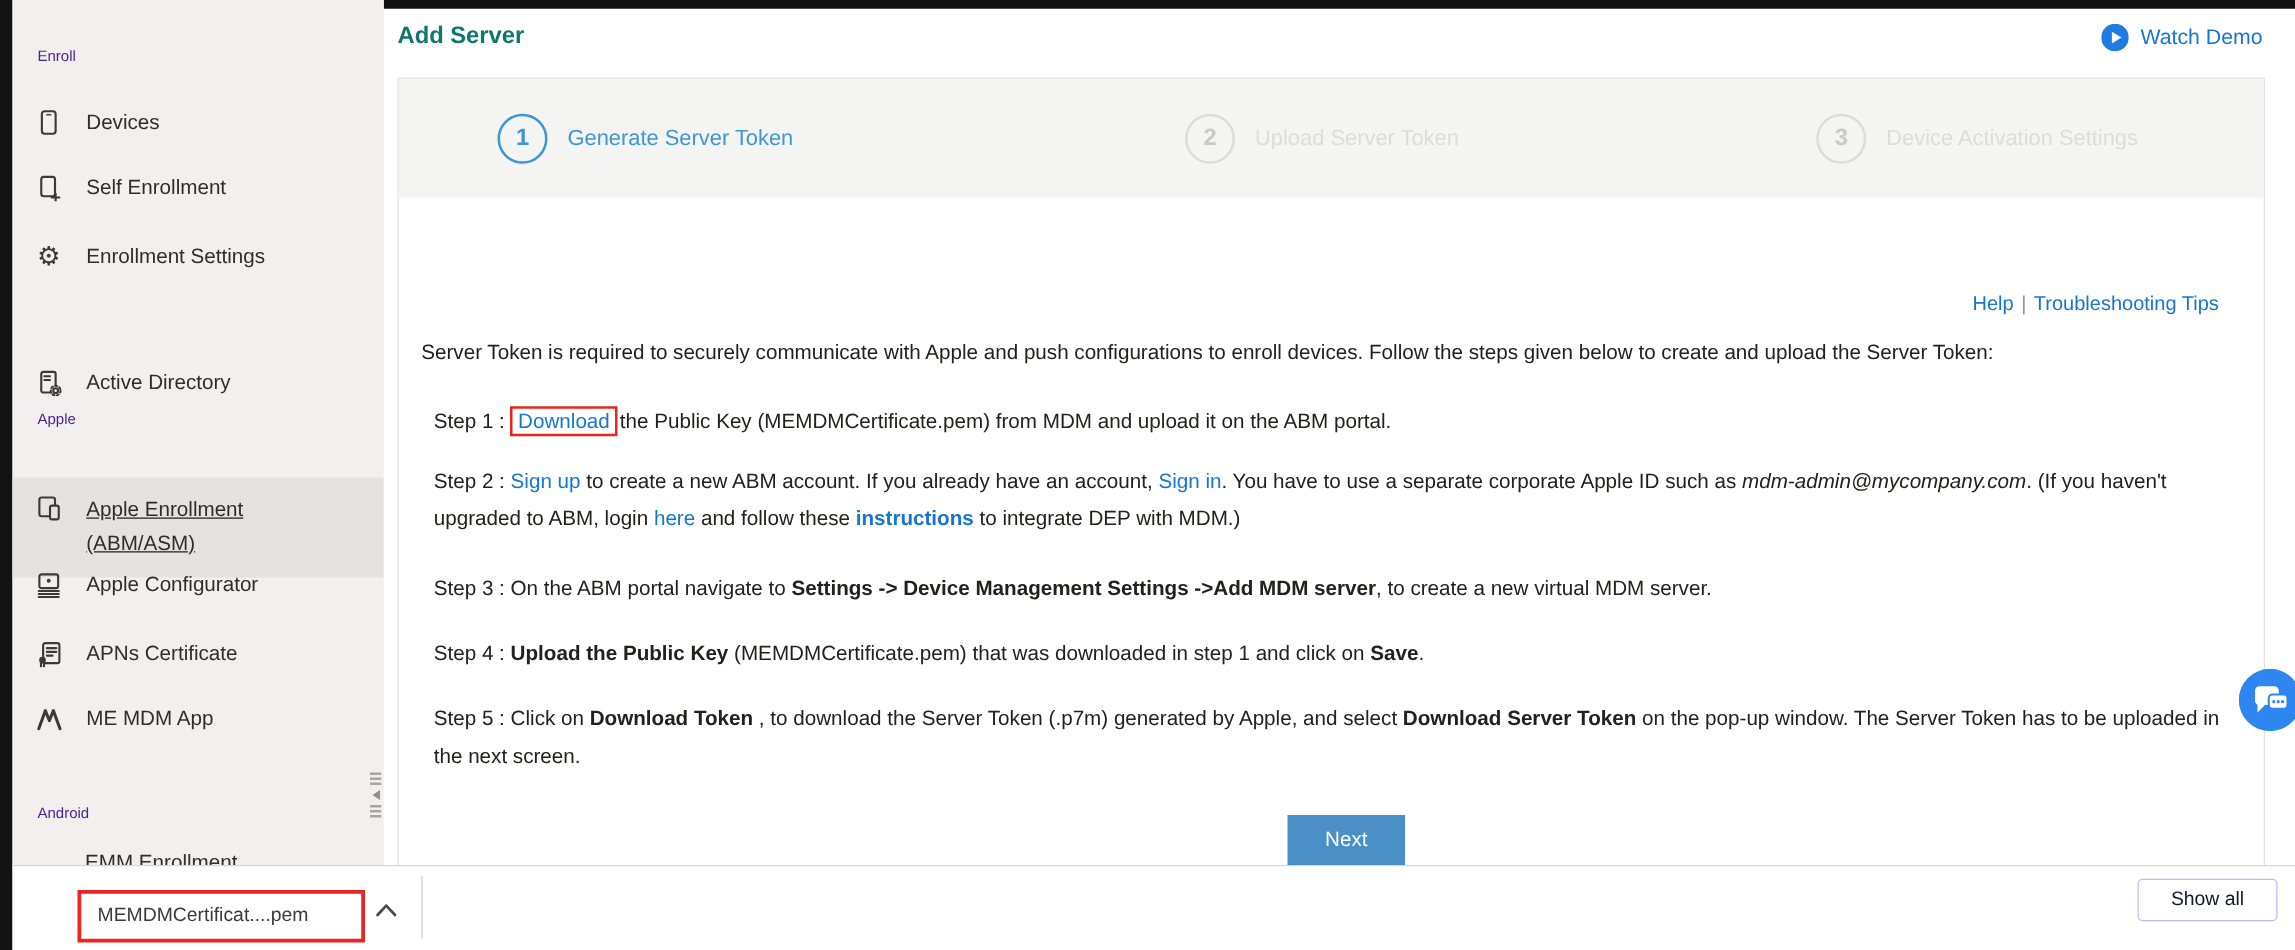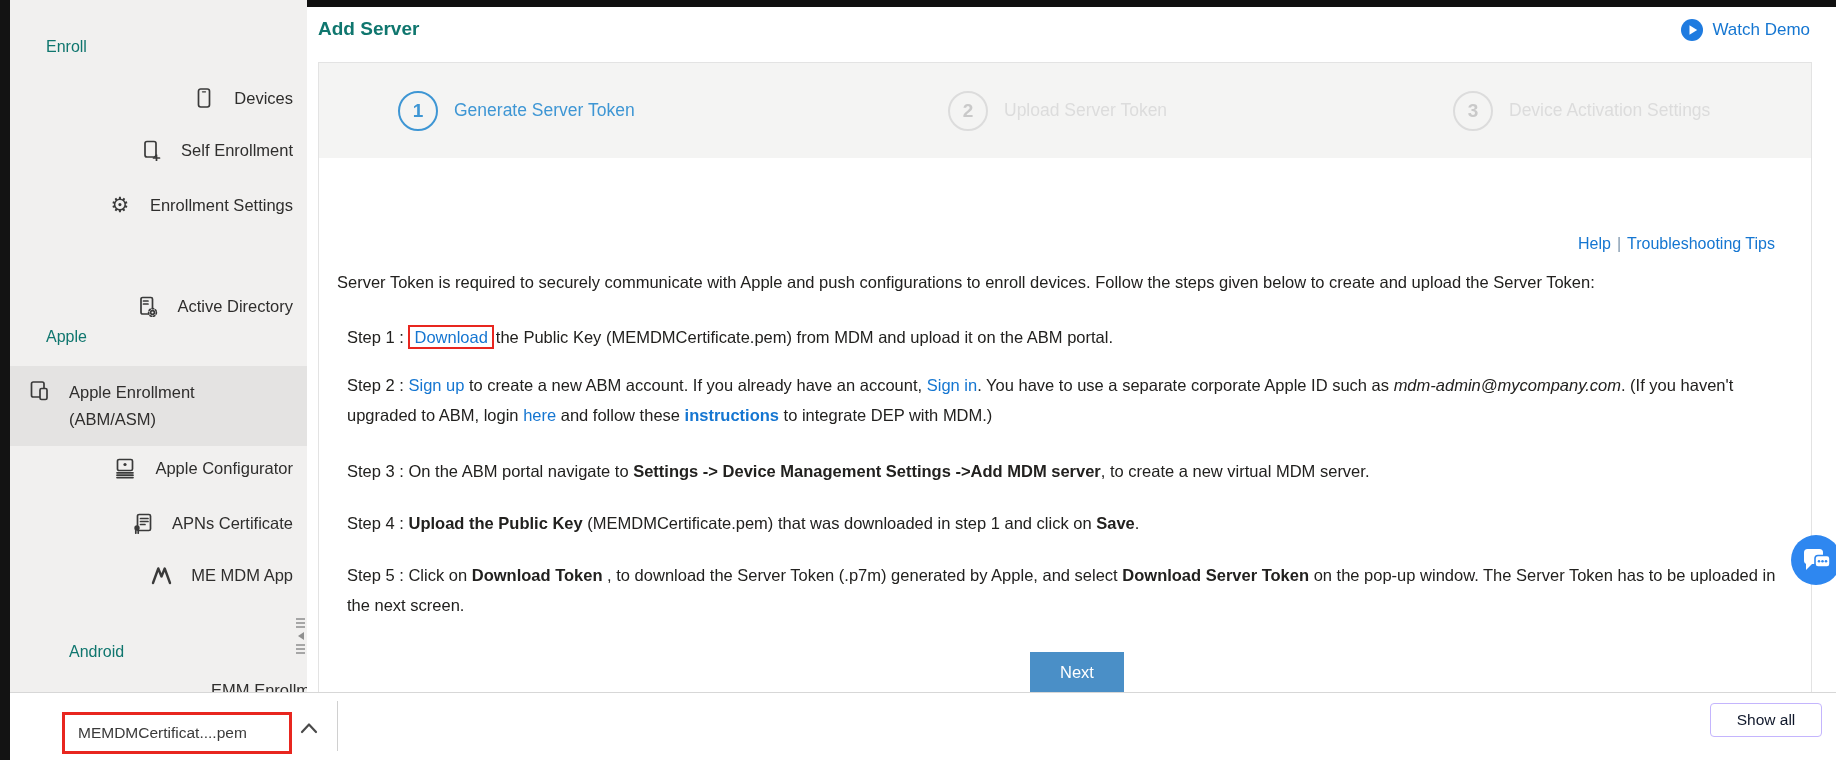--- a/index.html
+++ b/index.html
@@ -6,25 +6,25 @@
   body{
     width:1836px;height:760px;position:relative;overflow:hidden;
     background:#fff;color:#22211f;
     font-family:"Liberation Sans",sans-serif;
   }
   
   #left-strip{position:absolute;left:0;top:0;width:10px;height:760px;background:#131313;}
   #top-bar{position:absolute;left:307px;top:0;width:1529px;height:7px;background:#101010;}
   
   #sidebar{position:absolute;left:10px;top:0;width:297px;height:692px;background:#f1f0ef;overflow:hidden;}
-  .sec-label{position:absolute;left:36px;font-size:16px;color:#0f766e;}
-  .nav-item{position:absolute;left:18px;display:flex;align-items:center;gap:19px;cursor:pointer;width:265px;justify-content:flex-end;}
+  .sec-label{position:absolute;left:20px;font-size:12px;color:#4c1d95;}
+  .nav-item{position:absolute;left:18px;display:flex;align-items:center;gap:19px;cursor:pointer;width:265px;}
   .nav-icon{width:22px;height:22px;flex:0 0 22px;display:flex;align-items:center;justify-content:center;}
   .nav-label{font-size:16.5px;color:#2f2e2d;}
-  #nav-selected{position:absolute;left:0;top:366px;width:297px;height:80px;background:#e4e3e2;display:flex;gap:19px;padding:13px 0 0 18px;box-sizing:border-box;cursor:pointer;}
+  #nav-selected{position:absolute;left:0;top:382px;width:297px;height:80px;background:#e4e3e2;display:flex;gap:19px;padding:13px 0 0 18px;box-sizing:border-box;cursor:pointer;text-decoration:underline;}
   #nav-selected .nav-label{width:190px;line-height:27px;}
   .gear-glyph{font-family:"DejaVu Sans",sans-serif;font-size:21px;line-height:21px;color:#3a3a3a;}
   .icon-stroke{stroke:#3a3a3a;stroke-width:1.7;fill:none;stroke-linecap:round;stroke-linejoin:round;}
   .icon-fill{fill:#3a3a3a;stroke:none;}
   #resize-handle{position:absolute;left:294px;top:618px;width:13px;display:flex;flex-direction:column;align-items:center;gap:2px;cursor:col-resize;z-index:3;}
   .hline{width:9px;height:2px;background:#a6a6a6;}
   .htri{width:0;height:0;border-top:4px solid transparent;border-bottom:4px solid transparent;border-right:6px solid #8f8f8f;margin:2px 0;}
   
   #page-title{position:absolute;left:318px;top:18px;font-size:19px;font-weight:700;color:#0f766e;}
   #watch-demo{position:absolute;top:19px;right:26px;display:flex;align-items:center;gap:9px;cursor:pointer;text-align:center;}
@@ -157,21 +157,21 @@
 
   <div class="nav-item" style="top:564px;">
     <span class="nav-icon">
       <svg viewBox="0 0 22 22" width="22" height="22">
           <path class="icon-stroke" d="M3 19 L8.3 4.5 L11.5 12.5 L14.7 4.5 L20 19" style="stroke-width:2.4"></path>
         </svg>
     </span>
     <span class="nav-label">ME MDM App</span>
   </div>
 
-  <div class="sec-label" style="top:643px;margin-left:23px;">Android</div>
+  <div class="sec-label" style="top:643px;">Android</div>
 
   <div class="nav-item" style="top:681px;left:58px;">
     <span class="nav-label">EMM Enrollment</span>
   </div>
 </div>
 
 <div id="resize-handle">
   <div class="hline"></div>
   <div class="hline"></div>
   <div class="hline"></div>

